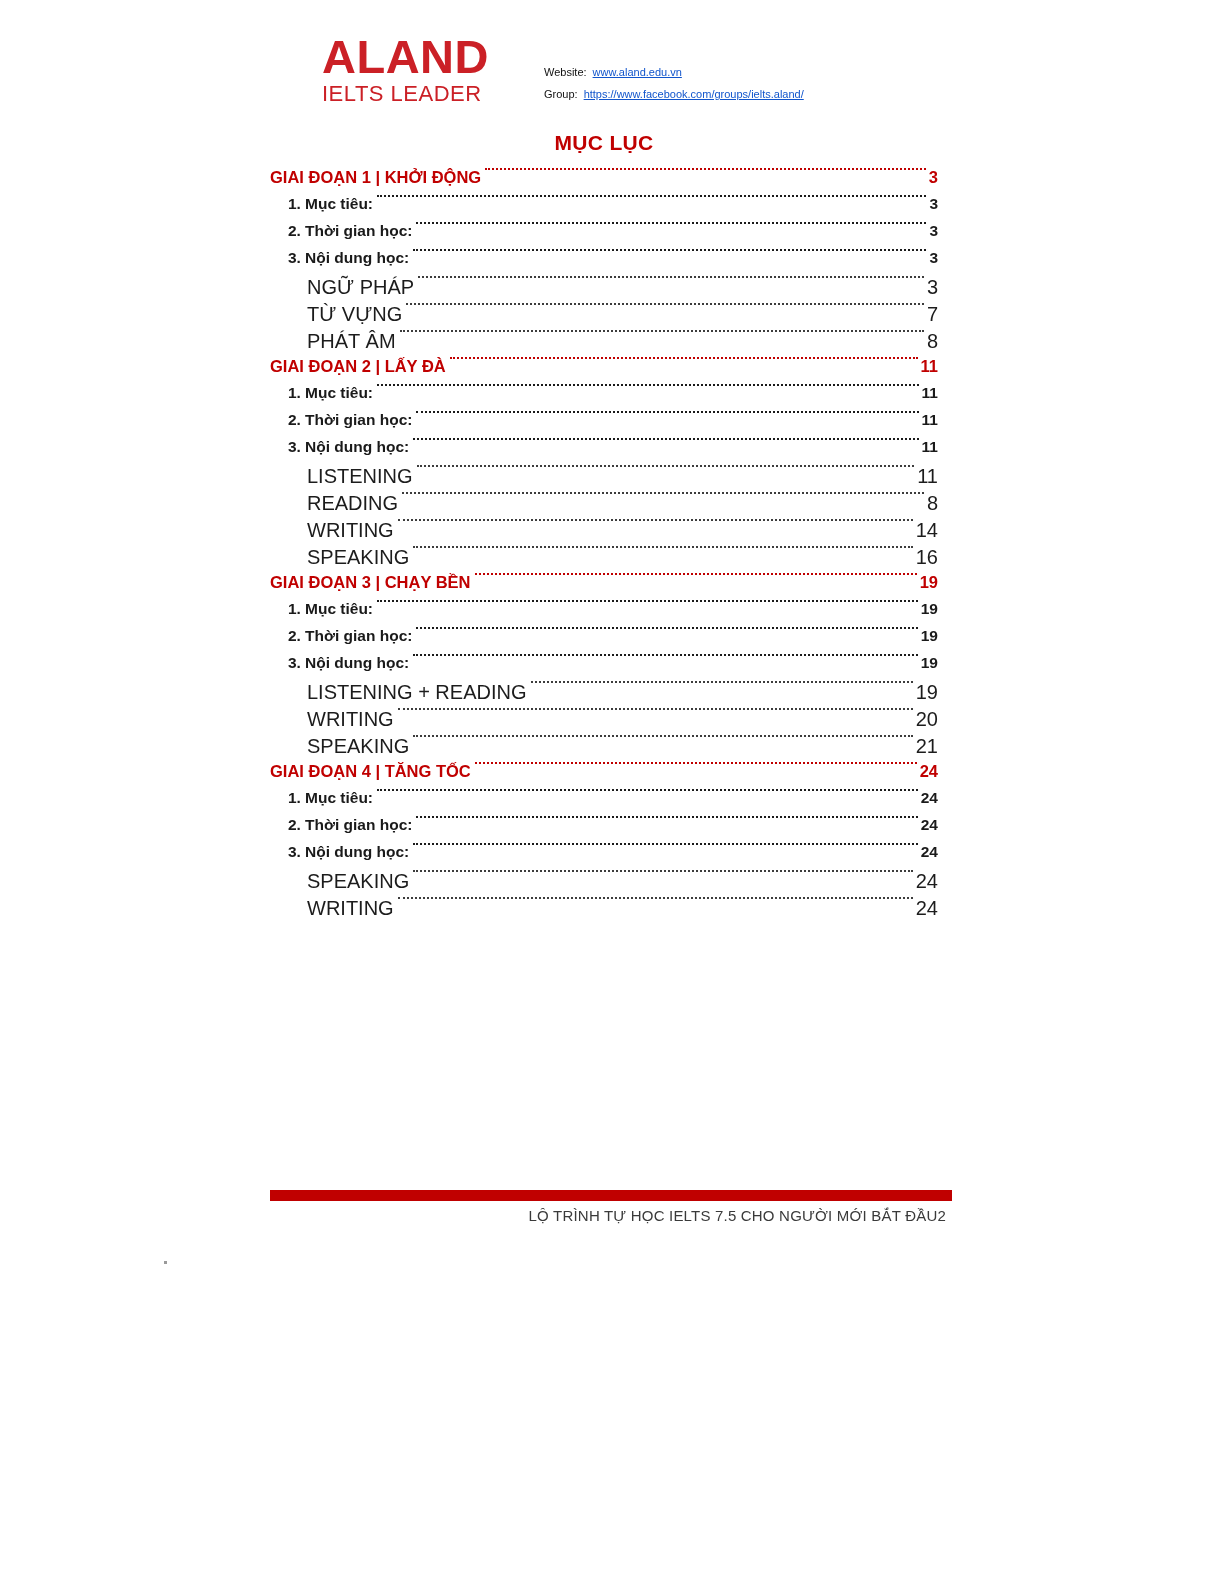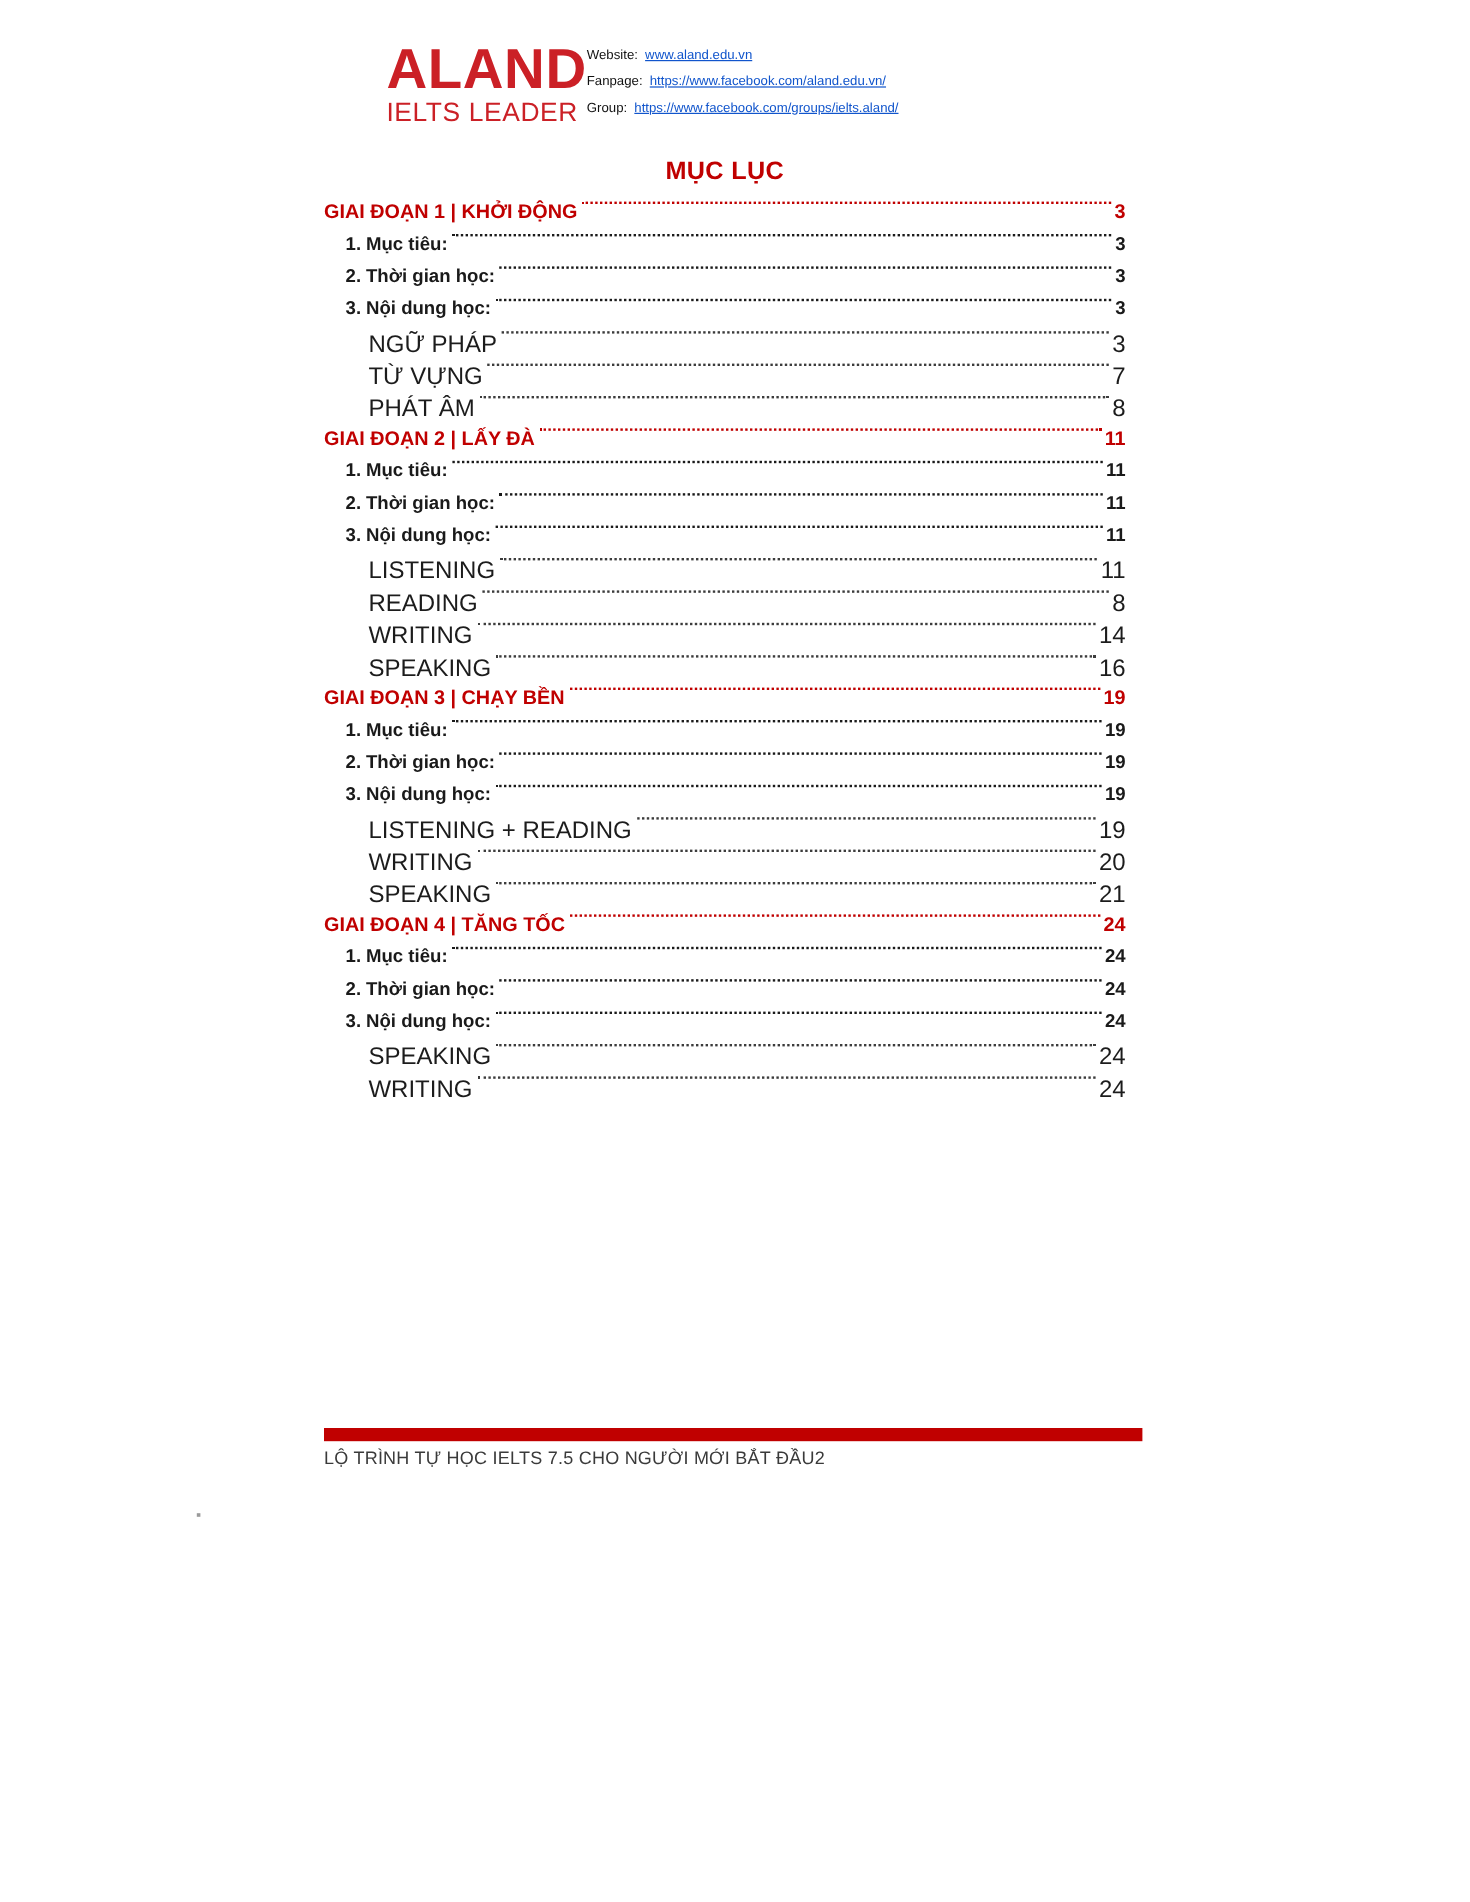--- a/index.html
+++ b/index.html
@@ -13,21 +13,22 @@
     background: #ffffff;
     overflow: hidden;
   }
 
   
   .header {
     position: absolute;
     top: 33px;
     left: 322px;
     display: flex;
-    align-items: flex-start;
+    align-items: flex-end;
+    gap: 55px;
   }
   .logo { display: flex; flex-direction: column; align-items: flex-start; }
   .logo-main {
     color: #cb2026;
     font-weight: 800;
     font-size: 47px;
     line-height: 1.0;
     letter-spacing: 0.5px;
   }
   .logo-sub {
@@ -123,21 +124,21 @@
     width: 682px;
     height: 11px;
     background: #c00000;
   }
   .footer-row {
     position: absolute;
     left: 270px;
     top: 1207px;
     width: 676px;
     display: flex;
-    justify-content: flex-start;
+    justify-content: flex-end;
     align-items: baseline;
     font-size: 15px;
     color: #3a3a3a;
     letter-spacing: 0.2px;
   }
 
   .artifact-dot {
     position: absolute;
     left: 164px;
     top: 1261px;
@@ -154,23 +155,20 @@
   <header class="header">
     <div class="logo">
       <div class="logo-main">ALAND</div>
       <div class="logo-sub">IELTS LEADER</div>
     </div>
     <div class="contact">
       <div class="contact-row">
         <span class="contact-label">Website:</span><a class="contact-link">www.aland.edu.vn</a>
       </div>
       <div class="contact-row">
-        <span class="contact-label">Fanpage:</span><a class="contact-link">https://www.facebook.com/aland.edu.vn/</a>
-      </div>
-      <div class="contact-row">
         <span class="contact-label">Group:</span><a class="contact-link">https://www.facebook.com/groups/ielts.aland/</a>
       </div>
     </div>
   </header>
 
   <h1 class="toc-title">MỤC LỤC</h1>
 
   <nav class="toc" id="toc-list">
       <div class="toc-row section">
         <span class="entry-label">GIAI ĐOẠN 1 | KHỞI ĐỘNG</span>

